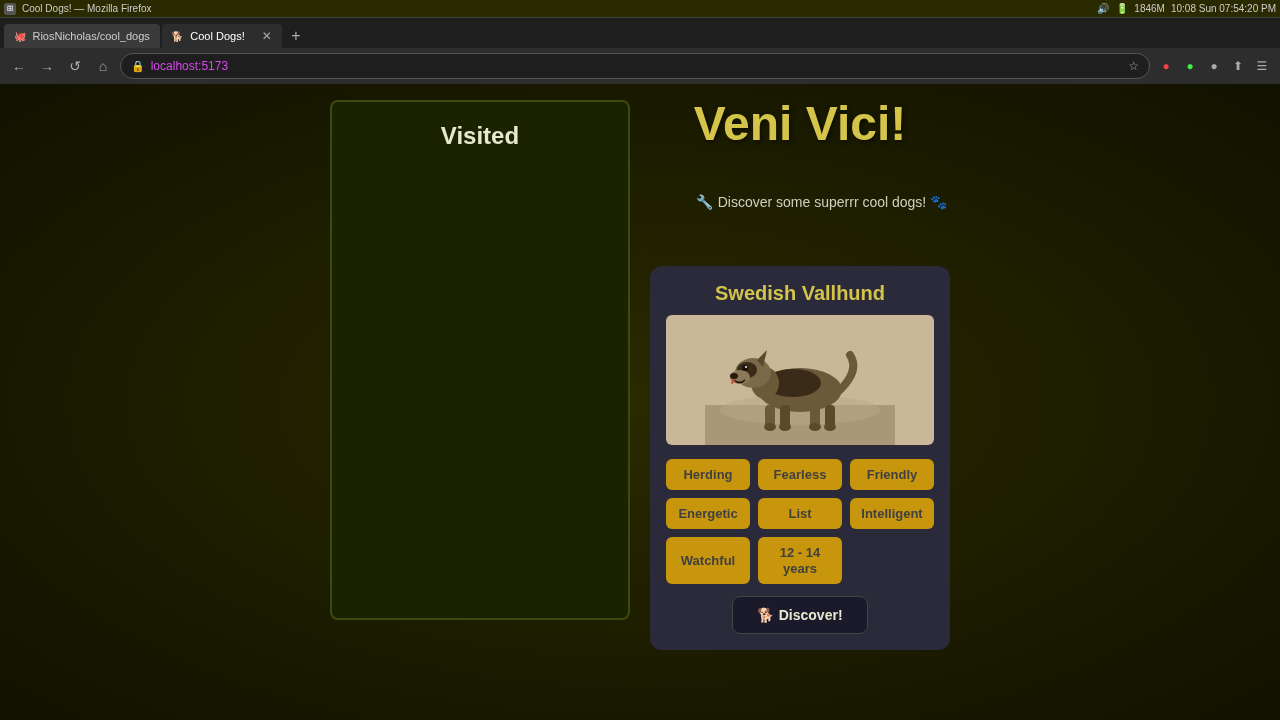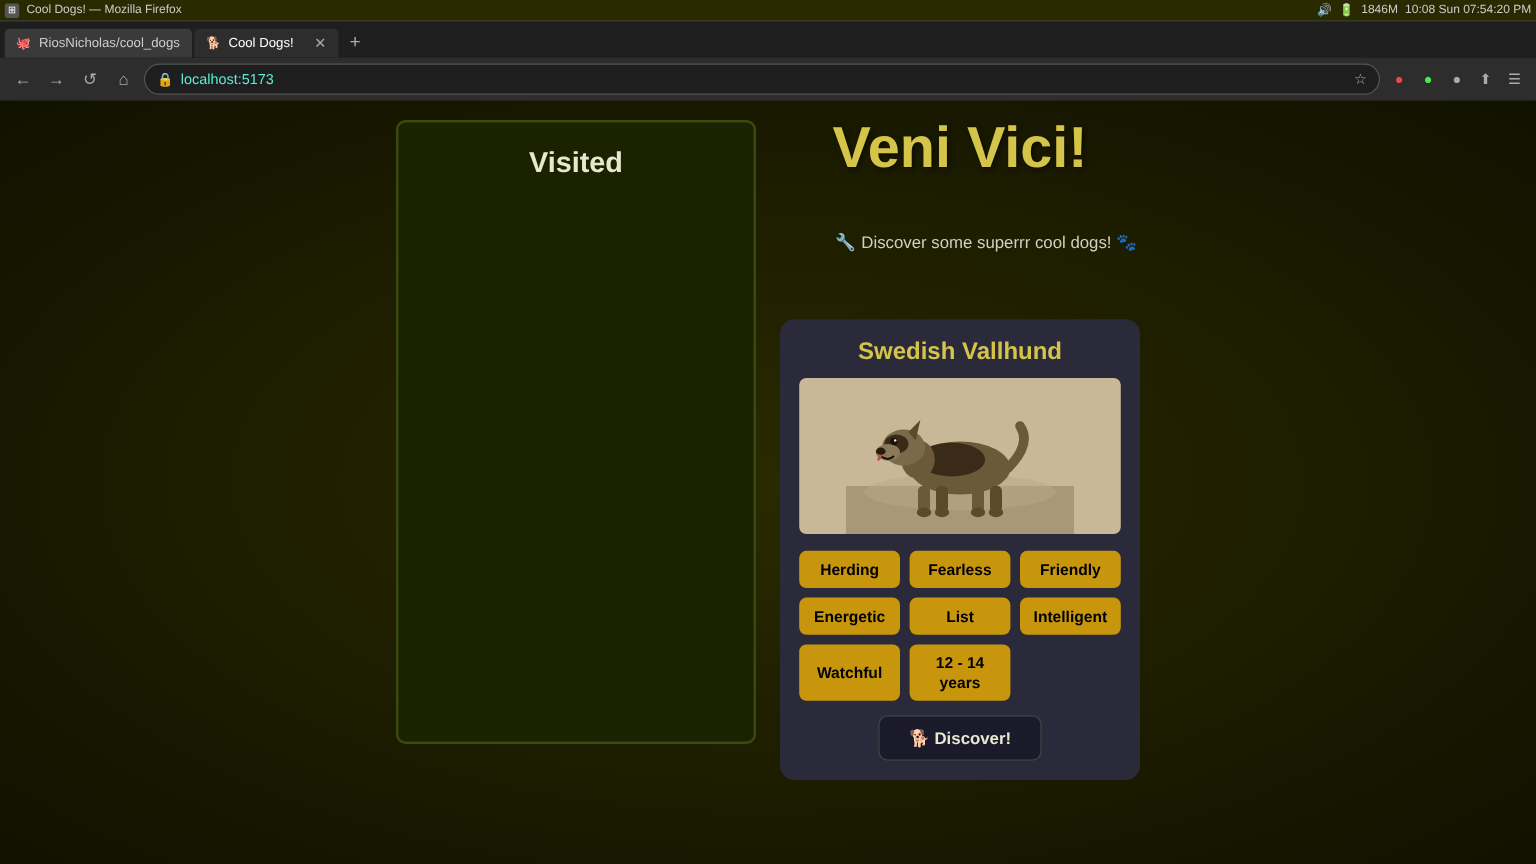--- a/index.html
+++ b/index.html
@@ -118,21 +118,21 @@
       border-radius: 13px;
       display: flex;
       align-items: center;
       padding: 0 10px;
       gap: 6px;
       color: #ccc;
       font-size: 12px;
     }
     .address-text {
       flex: 1;
-      color: #5eead4;
+      color: #d946ef;
       font-size: 12px;
     }
     .nav-right {
       display: flex;
       align-items: center;
       gap: 4px;
     }
     .nav-icon {
       width: 20px;
       height: 20px;
@@ -239,21 +239,21 @@
 
     .attributes-grid {
       display: grid;
       grid-template-columns: repeat(3, 1fr);
       gap: 8px;
       margin-bottom: 12px;
     }
 
     .attr-btn {
       background: #c8960c;
-      color: #000000;
+      color: #404040;
       border: none;
       border-radius: 6px;
       padding: 8px 6px;
       font-size: 13px;
       font-weight: bold;
       cursor: pointer;
       text-align: center;
       transition: background 0.2s;
     }
     .attr-btn.lifespan {

